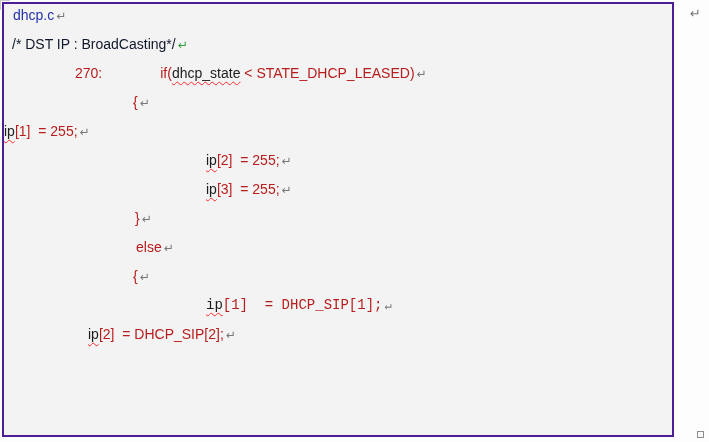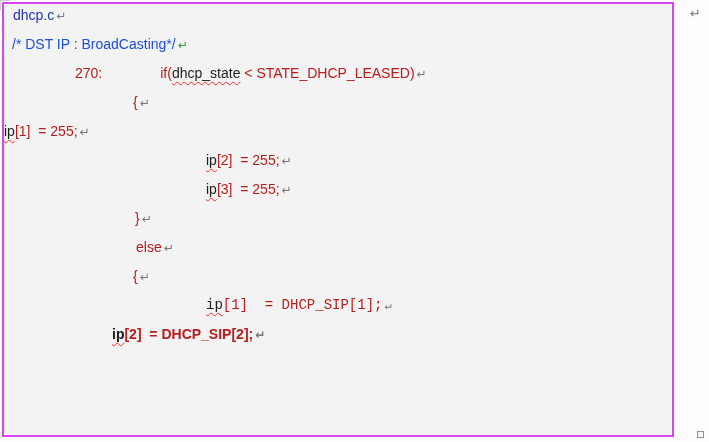--- a/index.html
+++ b/index.html
@@ -12,34 +12,34 @@
   }
   .page{position:absolute;inset:0;}
   
   .corner-tick-h{position:absolute;left:0;top:0;width:10px;height:1px;background:#cccccc;}
   .corner-tick-v{position:absolute;left:0;top:0;width:1px;height:10px;background:#cccccc;}
   
   .code-table{
     position:absolute;left:2px;top:2px;
     width:672px;height:435px;
     box-sizing:border-box;
-    border:2px solid #d946ef;
+    border:2px solid #4c1d95;
     background:#f3f3f3;
     overflow:hidden;
   }
   .code-lines{margin-top:-3px;}
   .line{
     height:29px;line-height:29px;
     white-space:pre;
     font-size:14px;
     color:#1d1d1d;
   }
   .line span{vertical-align:baseline;}
   .filename{color:#2533a8;}
-  .comment{color:#1d4ed8;}
+  .comment{color:#0f172a;}
   .text{color:#b91c1c;}
   .misspelled{
     color:#1d1d1d;
     text-decoration-line:underline;
     text-decoration-style:wavy;
     text-decoration-color:#ff2a2a;
     text-decoration-thickness:1px;
     text-underline-offset:3px;
   }
   .sp{display:inline-block;height:1px;}
@@ -73,20 +73,20 @@
         <div class="line" style="padding-left: 8px;"><span class="comment">/* DST IP : BroadCasting*/</span><span class="mark mark-green">↵</span></div>
         <div class="line" style="padding-left: 71px;"><span class="text">270:</span><span class="sp" style="width: 58px;"></span><span class="text">if(</span><span class="misspelled">dhcp_state</span><span class="text"> &lt; STATE_DHCP_LEASED)</span><span class="mark">↵</span></div>
         <div class="line" style="padding-left: 129px;"><span class="text">{</span><span class="mark">↵</span></div>
         <div class="line" style=""><span class="misspelled">ip</span><span class="text">[1]  = 255;</span><span class="mark">↵</span></div>
         <div class="line" style="padding-left: 202px;"><span class="misspelled">ip</span><span class="text">[2]  = 255;</span><span class="mark">↵</span></div>
         <div class="line" style="padding-left: 202px;"><span class="misspelled">ip</span><span class="text">[3]  = 255;</span><span class="mark">↵</span></div>
         <div class="line" style="padding-left: 131px;"><span class="text">}</span><span class="mark">↵</span></div>
         <div class="line" style="padding-left: 132px;"><span class="text">else</span><span class="mark">↵</span></div>
         <div class="line" style="padding-left: 129px;"><span class="text">{</span><span class="mark">↵</span></div>
         <div class="line" style="padding-left: 202px; font-family: Liberation Mono, monospace;"><span class="misspelled">ip</span><span class="text">[1]  = DHCP_SIP[1];</span><span class="mark">↵</span></div>
-        <div class="line" style="padding-left: 108px; font-weight: bold;"><span class="misspelled">ip</span><span class="text">[2]  = DHCP_SIP[2];</span><span class="mark">↵</span></div>
+        <div class="line" style="padding-left: 84px;"><span class="misspelled">ip</span><span class="text">[2]  = DHCP_SIP[2];</span><span class="mark">↵</span></div>
       </div>
   </div>
 
   <span class="outside-mark">↵</span>
 
   <div class="sizing-handle"></div>
 </div>
 
 </body></html>

